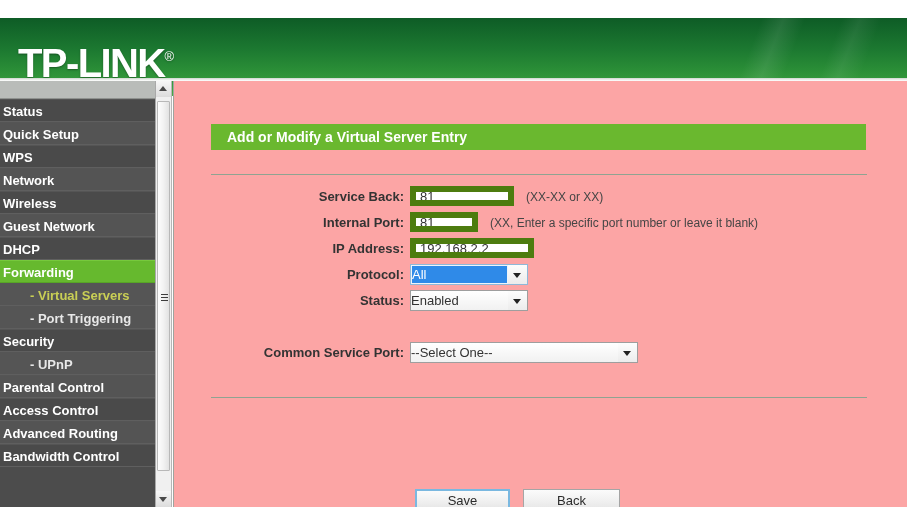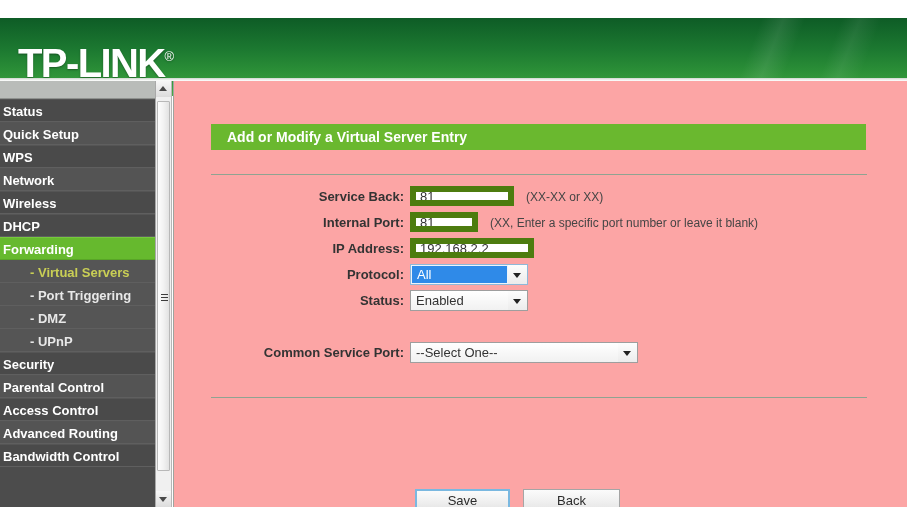--- a/index.html
+++ b/index.html
@@ -271,21 +271,20 @@
     background: linear-gradient(to bottom, #ffffff, #f1f1f1);
     box-sizing: border-box;
     cursor: pointer;
   }
   .sel .sel-val {
     position: absolute;
     left: 0; top: 0; right: 19px; bottom: 0;
     font-size: 13px;
     color: #333333;
     line-height: 19px;
-    padding-left: 5px;
     overflow: hidden;
     white-space: nowrap;
   }
   .sel .sel-arrow-box {
     position: absolute;
     right: 0; top: 0;
     width: 19px; height: 100%;
     background: linear-gradient(to bottom, #fdfdfd, #ececec);
   }
   .sel .sel-arrow {
@@ -358,27 +357,27 @@
   <div class="header-underline"></div>
 
   <div class="sidebar">
     <div class="sidebar-top-gap"></div>
     <div id="menu-list">
         <div class="menu-item">Status</div>
         <div class="menu-item alt">Quick Setup</div>
         <div class="menu-item">WPS</div>
         <div class="menu-item alt">Network</div>
         <div class="menu-item">Wireless</div>
+        <div class="menu-item alt">Guest Network</div>
         <div class="menu-item">DHCP</div>
         <div class="menu-item active alt">Forwarding</div>
         <div class="menu-item sub active-sub">- Virtual Servers</div>
         <div class="menu-item sub">- Port Triggering</div>
-        <div class="menu-item sub">- DMZ</div>
+        <div class="menu-item">Security</div>
         <div class="menu-item sub">- UPnP</div>
-        <div class="menu-item">Security</div>
         <div class="menu-item alt">Parental Control</div>
         <div class="menu-item">Access Control</div>
         <div class="menu-item alt">Advanced Routing</div>
         <div class="menu-item">Bandwidth Control</div>
       </div>
   </div>
 
   <div class="scrollbar">
     <div class="sb-btn up">
       <div class="sb-arrow"></div>

